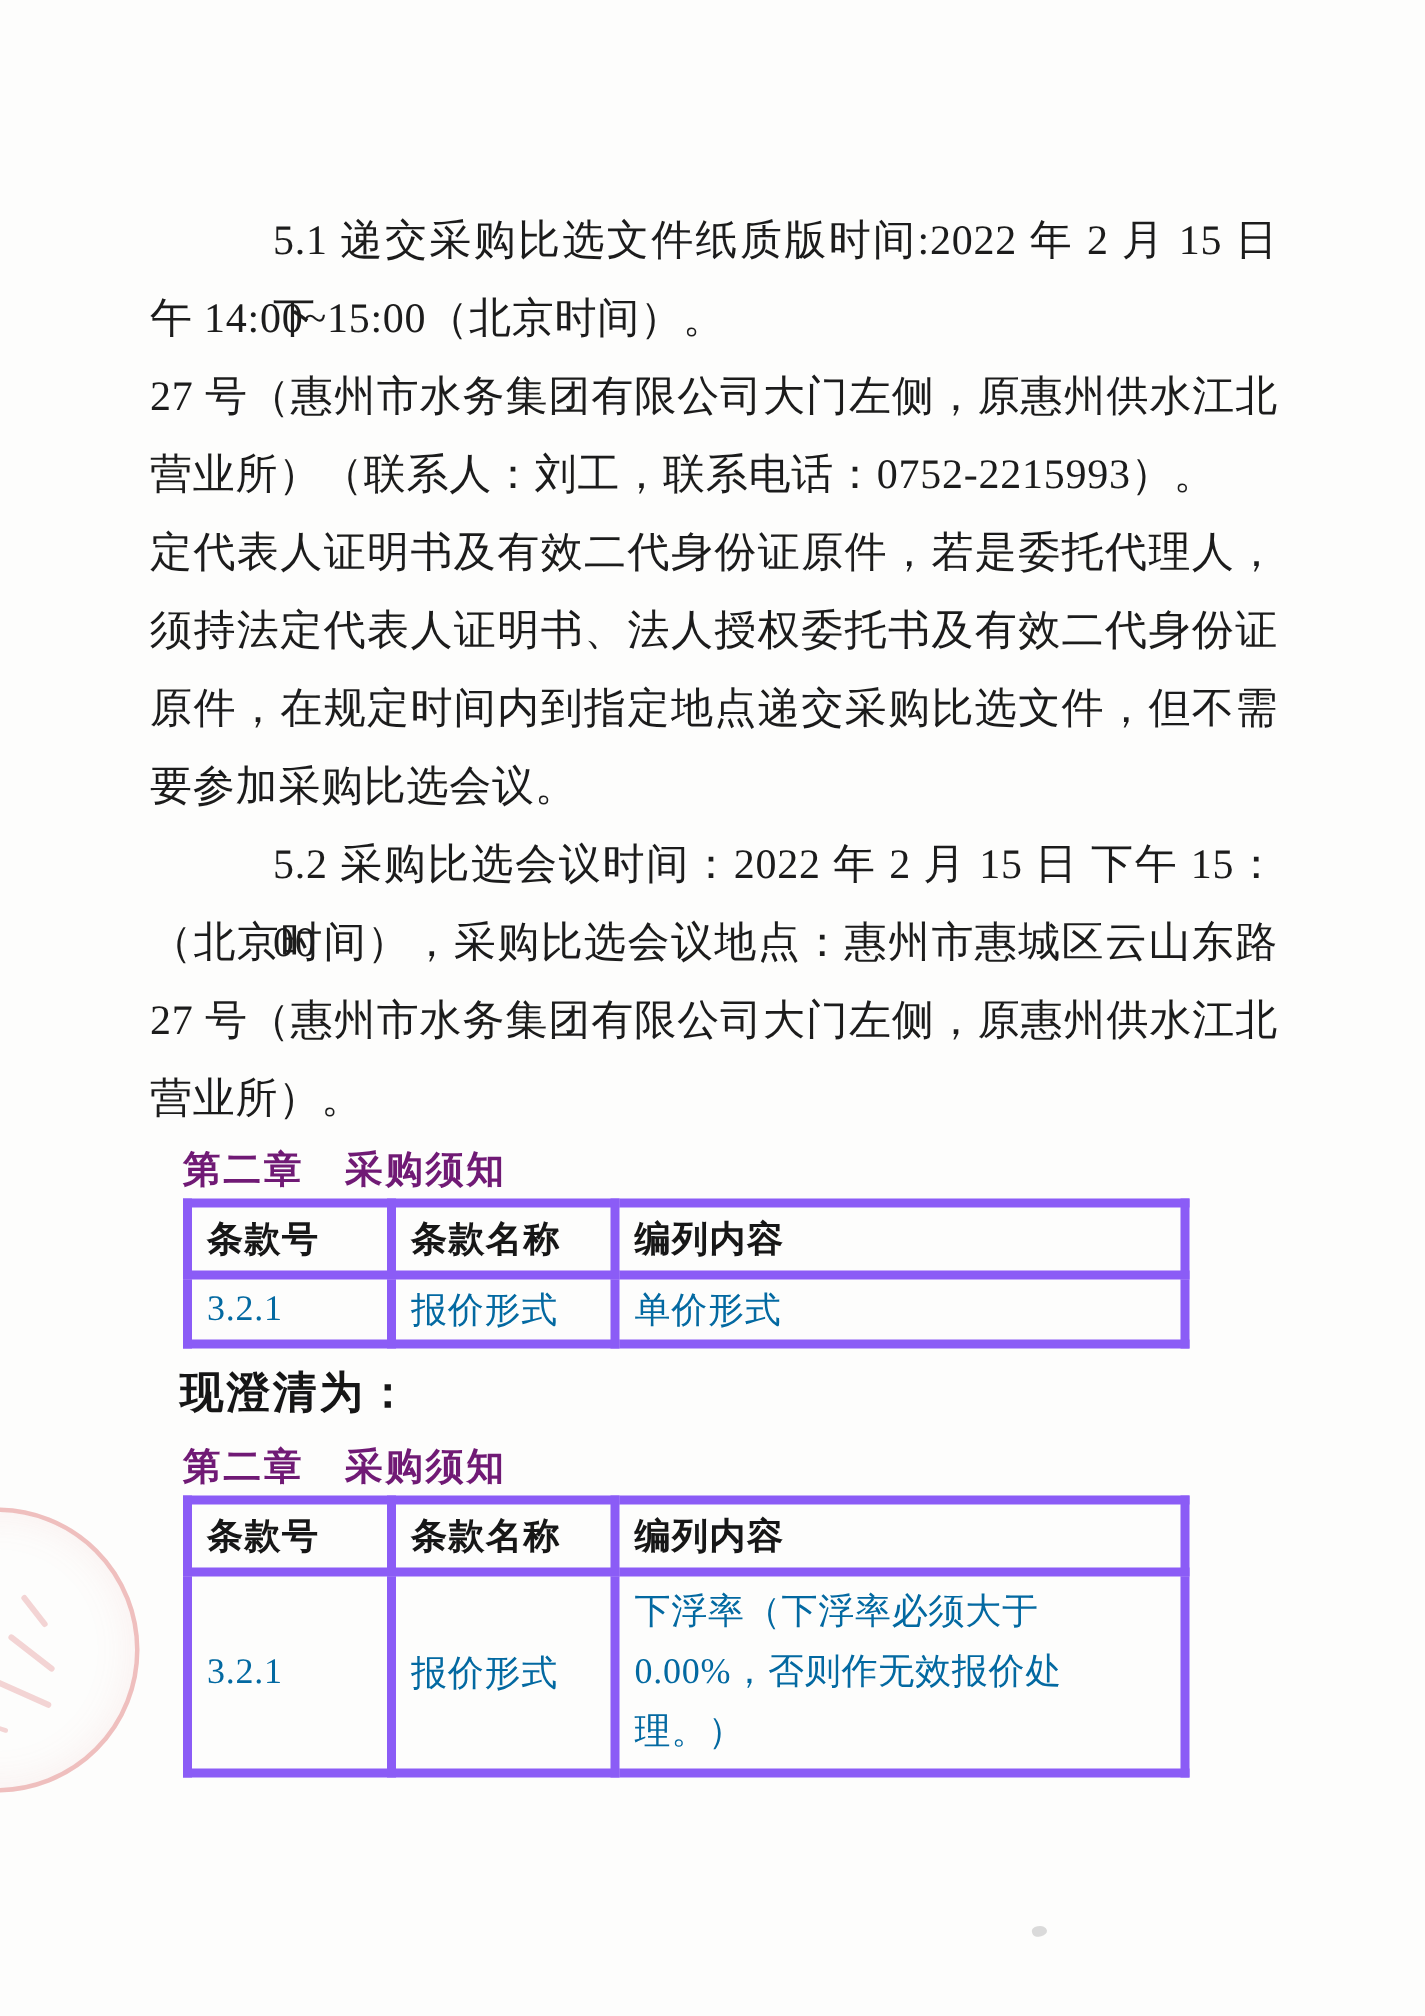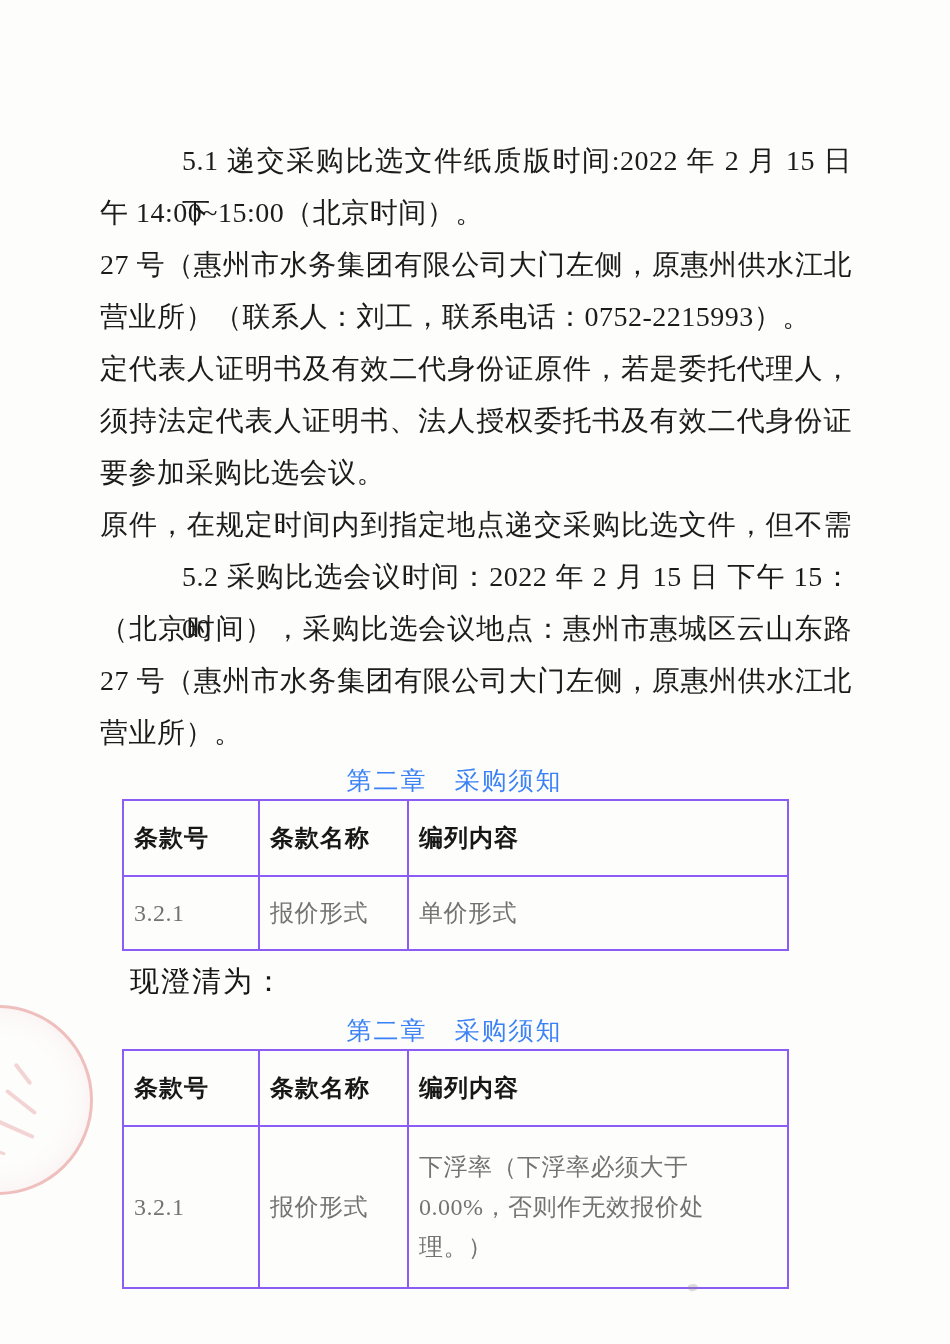--- a/index.html
+++ b/index.html
@@ -50,68 +50,68 @@
     line-height: 42px;
     letter-spacing: 1px;
     color: #161616;
     white-space: nowrap;
   }
 
   
   .chapter-caption {
     width: 665px;
     margin: 6px 0 4px 22px;
-    text-align: center;
-    font-family: "Liberation Sans", "DejaVu Sans", sans-serif;
-    font-weight: 400;
+    text-align: left;
+    font-family: "Liberation Sans", "DejaVu Sans", sans-serif;
+    font-weight: 700;
     font-size: 25px;
     line-height: 30px;
     letter-spacing: 2px;
-    color: #3b82f6;
+    color: #701a75;
   }
   .chapter-caption.second { margin-top: 16px; }
 
   
   table.clause-table {
     border-collapse: collapse;
     margin-left: 22px;
     width: 665px;
     table-layout: fixed;
   }
   table.clause-table th,
   table.clause-table td {
-    border: 2px solid #8b5cf6;
-    padding: 20px 10px;
+    border: 6px solid #8b5cf6;
+    padding: 4px 10px;
     vertical-align: middle;
     text-align: left;
     overflow: hidden;
   }
   table.clause-table th {
     font-family: "Liberation Sans", "DejaVu Sans", sans-serif;
     font-weight: 700;
     font-size: 24px;
     height: 34px;
     letter-spacing: 1px;
     color: #171717;
   }
   table.clause-table td {
     font-size: 24px;
     font-weight: 400;
-    color: #737373;
+    color: #0369a1;
     letter-spacing: 0.5px;
   }
   table.clause-table.t1 td { height: 32px; }
   table.clause-table.t2 td { height: 72px; }
   table.clause-table.t2 td.content-cell { line-height: 40px; }
 
   
   .clarify {
-    margin: 12px 0 0 30px;
-    font-family: "Liberation Sans", "DejaVu Sans", sans-serif;
-    font-weight: 400;
+    margin: 12px 0 0 20px;
+    font-family: "Liberation Sans", "DejaVu Sans", sans-serif;
+    font-weight: 700;
     font-size: 29px;
     line-height: 36px;
     letter-spacing: 2px;
     color: #161616;
     white-space: nowrap;
   }
 
   
   .seal {
     position: absolute;
@@ -161,22 +161,22 @@
   <div class="textcol">
 
     <div class="line indent fill">5.1 递交采购比选文件纸质版时间:2022 年 2 月 15 日  下</div>
     <div class="line">午 14:00~15:00（北京时间）。</div>
 
     <div class="line fill">27 号（惠州市水务集团有限公司大门左侧，原惠州供水江北</div>
     <div class="line">营业所）（联系人：刘工，联系电话：0752-2215993）。</div>
 
     <div class="line fill">定代表人证明书及有效二代身份证原件，若是委托代理人，</div>
     <div class="line fill">须持法定代表人证明书、法人授权委托书及有效二代身份证</div>
+    <div class="line fill">原件，在规定时间内到指定地点递交采购比选文件，但不需</div>
     <div class="line">要参加采购比选会议。</div>
-    <div class="line fill">原件，在规定时间内到指定地点递交采购比选文件，但不需</div>
 
     <div class="line indent fill">5.2 采购比选会议时间：2022 年 2 月 15 日  下午 15：00</div>
     <div class="line fill">（北京时间），采购比选会议地点：惠州市惠城区云山东路</div>
     <div class="line fill">27 号（惠州市水务集团有限公司大门左侧，原惠州供水江北</div>
     <div class="line">营业所）。</div>
 
 
     <div class="chapter-caption">第二章　采购须知</div>
     <table class="clause-table t1">
       <colgroup>

